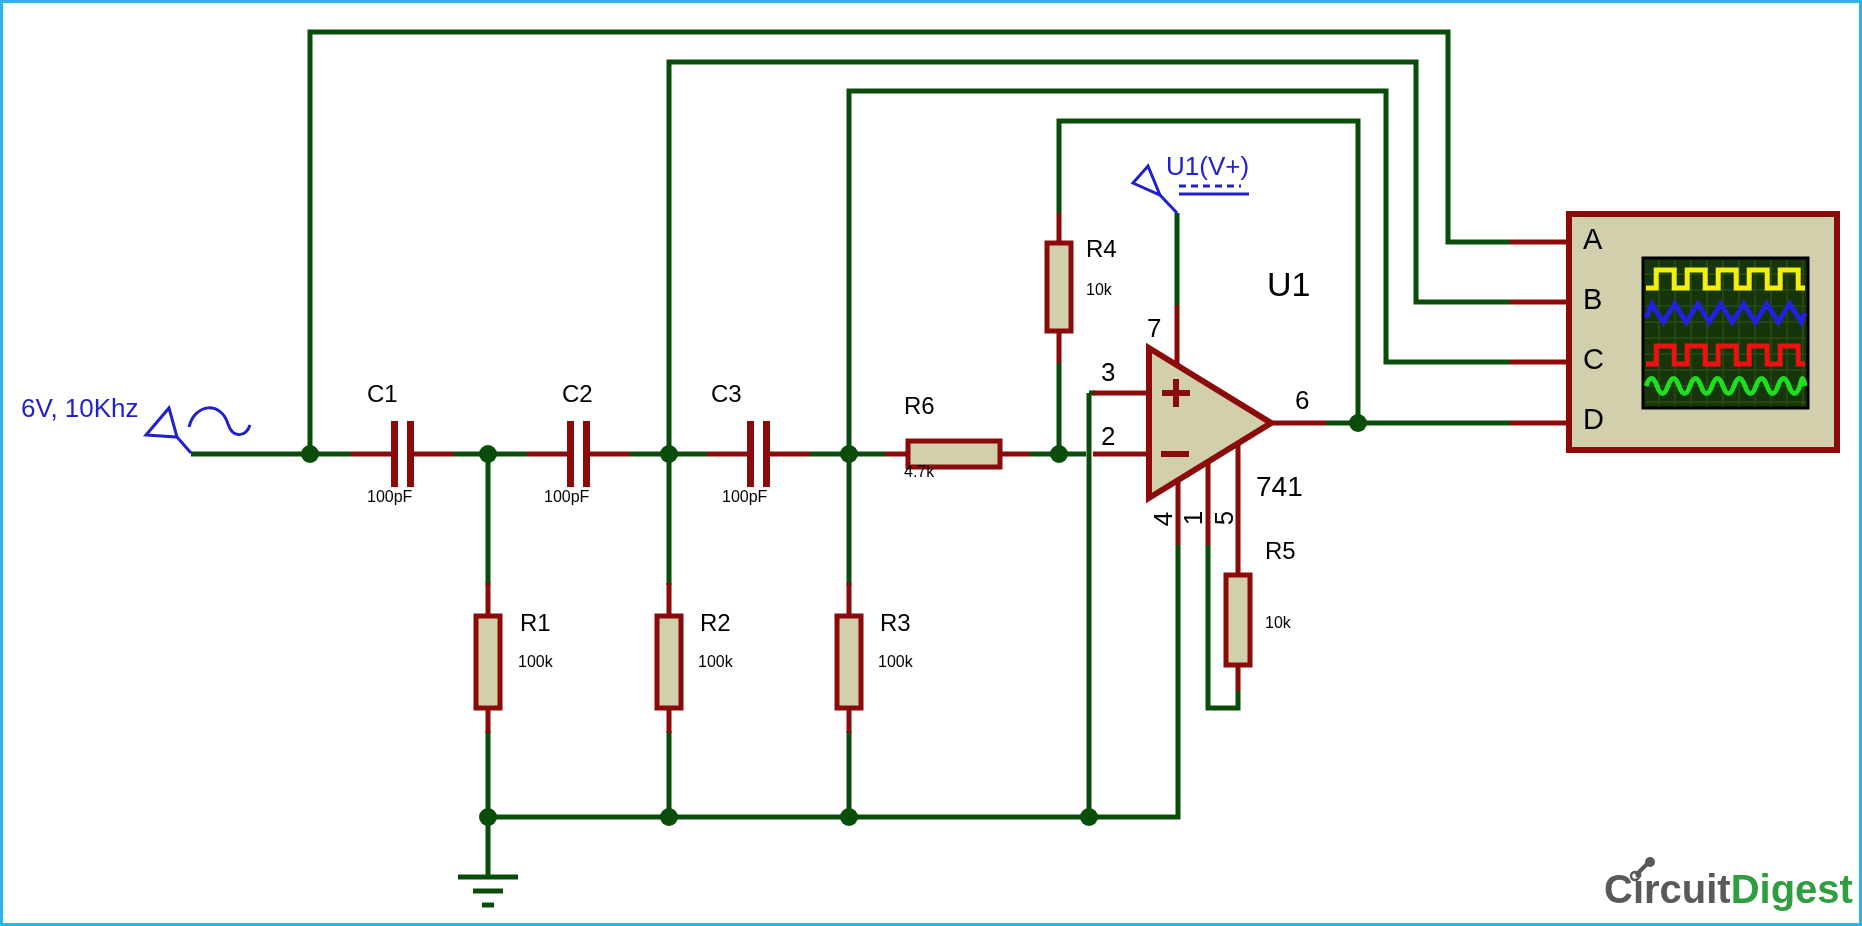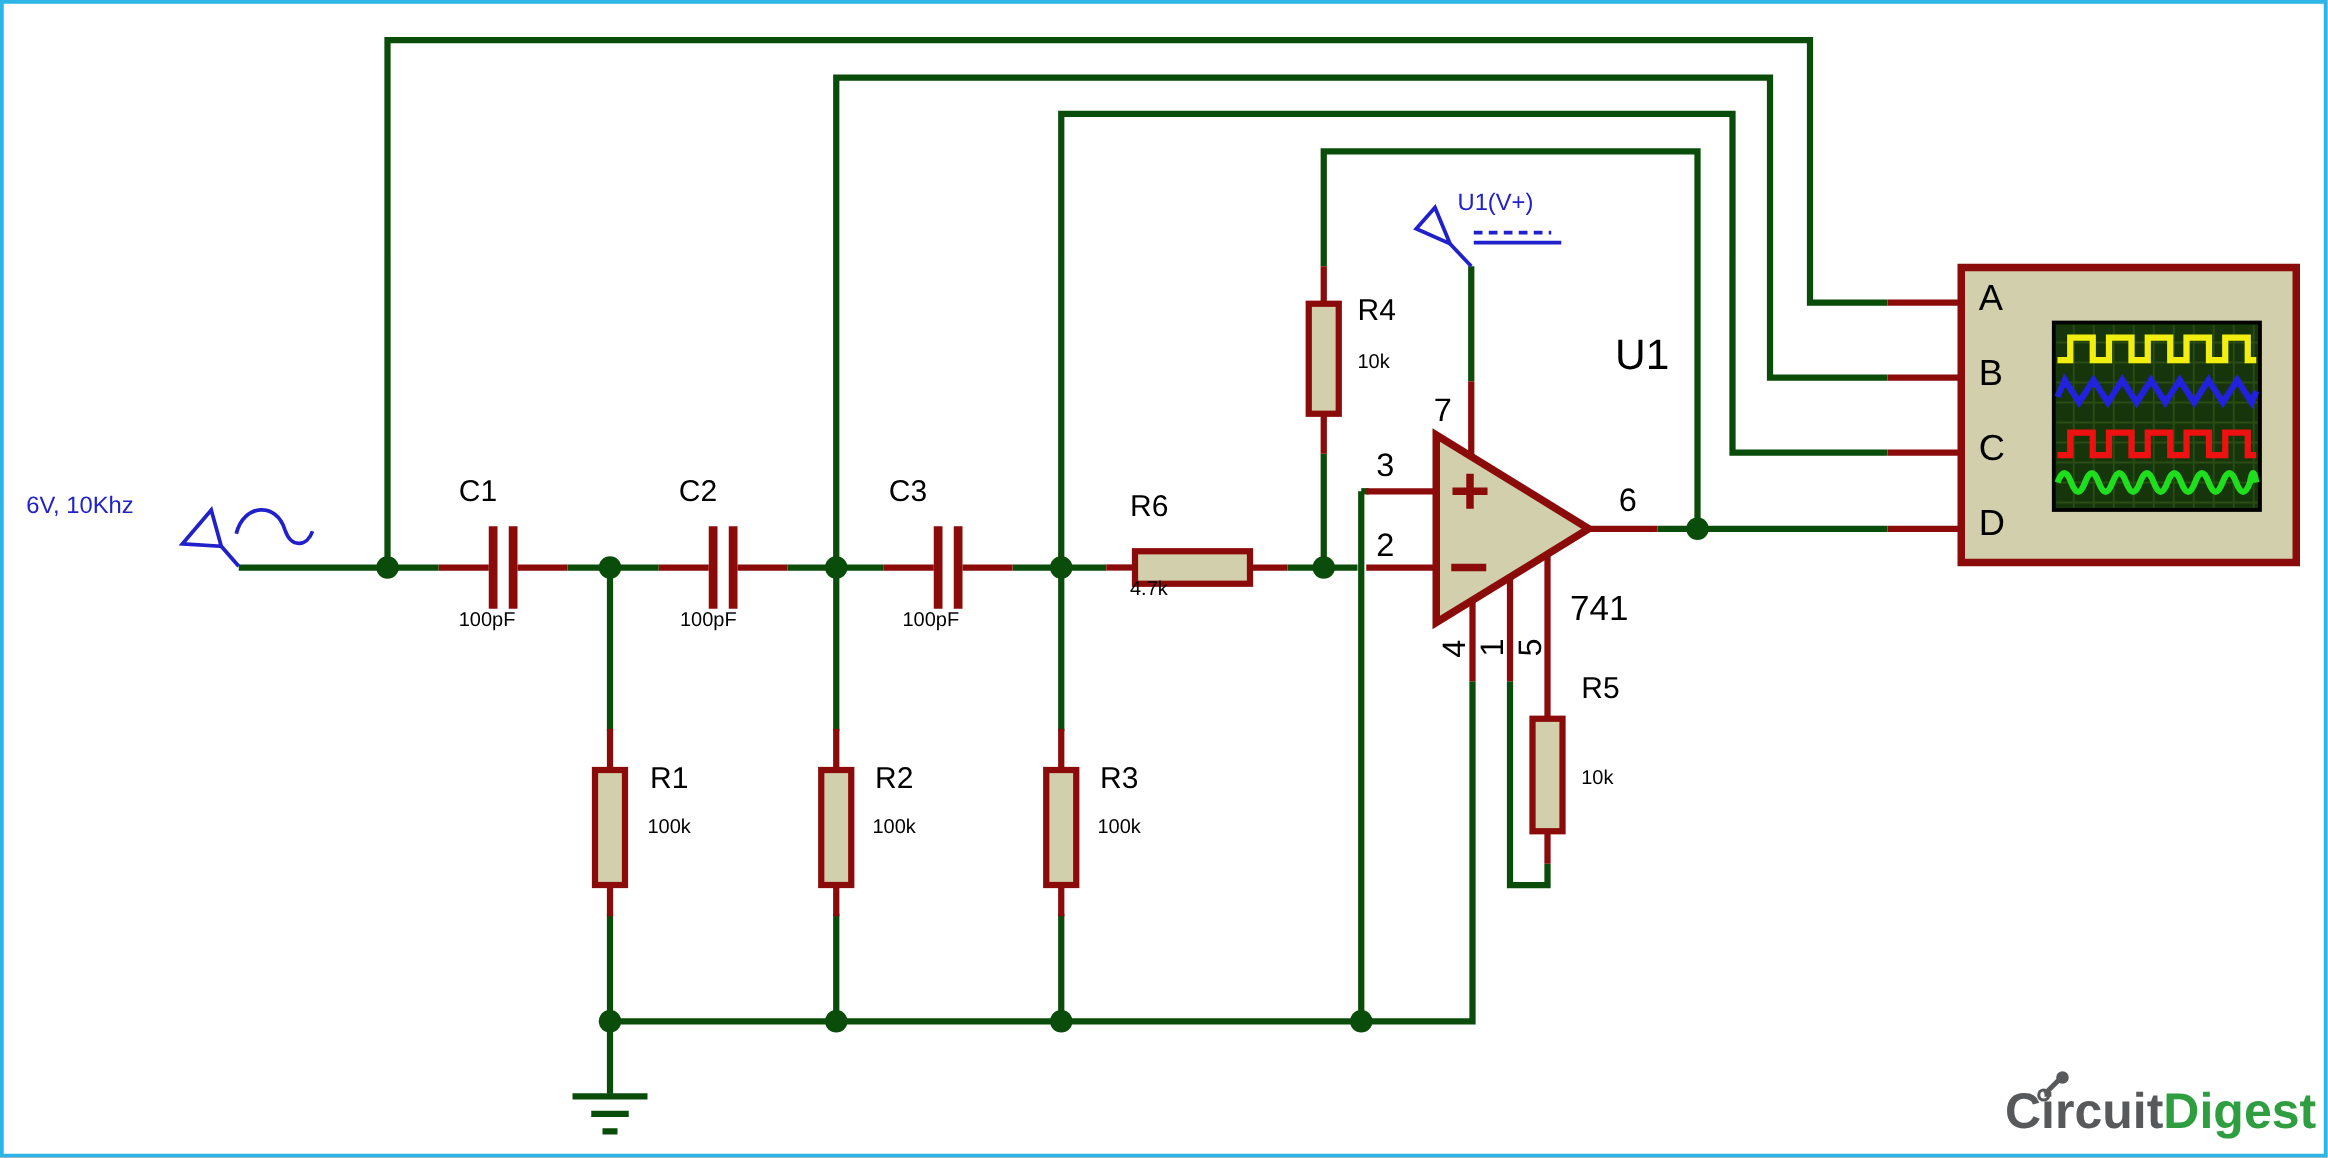--- a/index.html
+++ b/index.html
@@ -23,23 +23,23 @@
   .label{position:absolute;color:#000;white-space:nowrap;line-height:1;}
   .ref{font-size:24px;}
   .val{font-size:16px;}
   .pin{font-size:26px;}
   .pin-rot{
     position:absolute;width:26px;height:26px;
     display:flex;align-items:center;justify-content:center;
     font-size:26px;color:#000;
     transform:rotate(-90deg);
   }
-  .blue{color:var(--annotation-blue,#2121cc);font-size:19px;}
+  .blue{color:var(--annotation-blue,#2121cc);font-size:26px;}
   .chan{font-size:29px;}
-  .bigref{font-size:34px;margin-left:25px;}
+  .bigref{font-size:34px;}
   .part{font-size:28px;margin-top:24px;}
   .logo{
     position:absolute;left:1601px;top:864px;
     font-size:40px;font-weight:700;letter-spacing:0px;
   }
   .logo .gray{color:var(--logo-gray,#58595b);}
   .logo .green{color:var(--logo-green,#2f9e41);}
 </style>
 </head>
 <body>
@@ -205,21 +205,21 @@
       <path d="M1633 872 L1645 860" style="stroke:var(--logo-gray,#58595b);stroke-width:4;fill:none;"></path>
       <circle cx="1647" cy="859" r="5" style="fill:var(--logo-gray,#58595b);"></circle>
       <circle cx="1632" cy="873" r="4" style="fill:none;stroke:var(--logo-gray,#58595b);stroke-width:2.5;"></circle>
     </g>
   </svg>
 
   <div class="label blue" style="left:18px;top:392px;">6V, 10Khz</div>
 
   <div class="label ref" style="left:364px;top:379px;">C1</div>
   <div class="label val" style="left:364px;top:486px;">100pF</div>
-  <div class="label ref" style="left:540px;top:379px;">C2</div>
+  <div class="label ref" style="left:559px;top:379px;">C2</div>
   <div class="label val" style="left:541px;top:486px;">100pF</div>
   <div class="label ref" style="left:708px;top:379px;">C3</div>
   <div class="label val" style="left:719px;top:486px;">100pF</div>
 
   <div class="label ref" style="left:517px;top:608px;">R1</div>
   <div class="label val" style="left:515px;top:651px;">100k</div>
   <div class="label ref" style="left:697px;top:608px;">R2</div>
   <div class="label val" style="left:695px;top:651px;">100k</div>
   <div class="label ref" style="left:877px;top:608px;">R3</div>
   <div class="label val" style="left:875px;top:651px;">100k</div>

